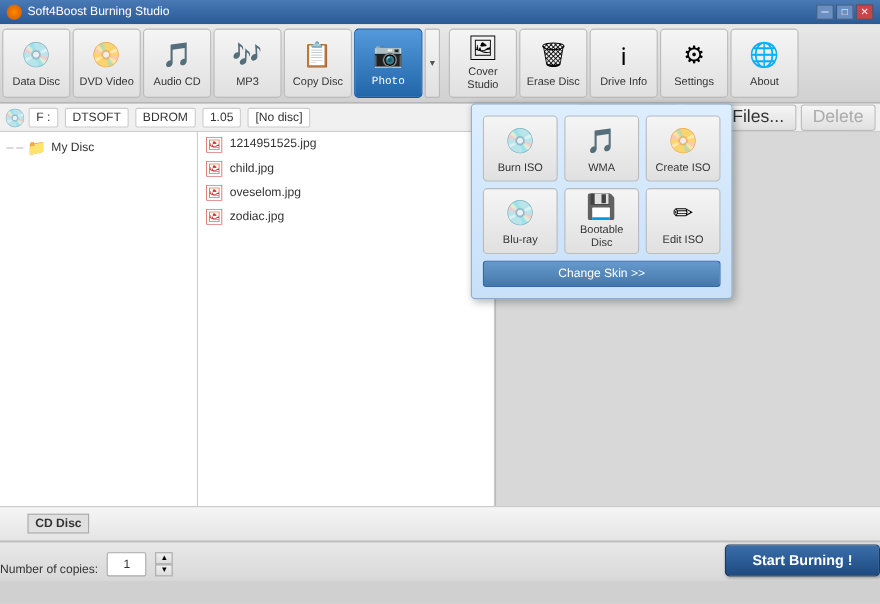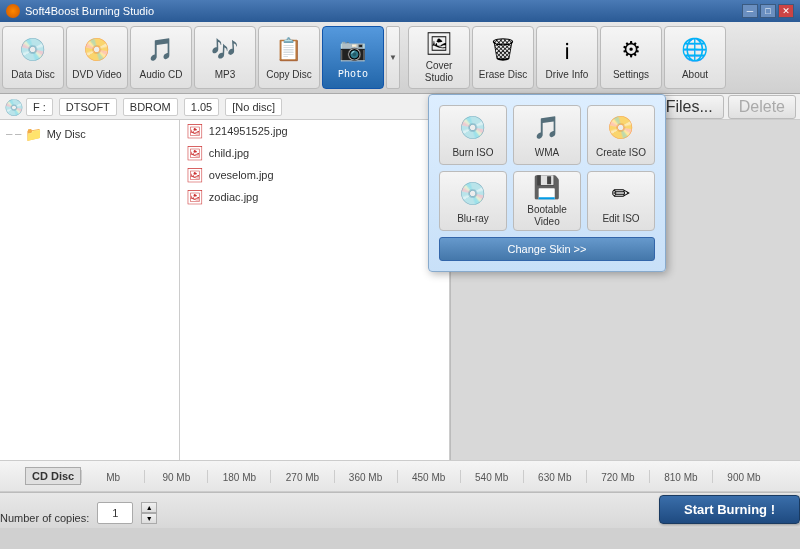--- a/index.html
+++ b/index.html
@@ -452,21 +452,21 @@
       <div class="dropdown-item">
     <div class="btn-icon">📀</div>
     <div class="btn-label">Create ISO</div>
   </div>
       <div class="dropdown-item">
     <div class="btn-icon">💿</div>
     <div class="btn-label">Blu-ray</div>
   </div>
       <div class="dropdown-item">
     <div class="btn-icon">💾</div>
-    <div class="btn-label">Bootable Video</div>
+    <div class="btn-label">Bootable Disc</div>
   </div>
       <div class="dropdown-item">
     <div class="btn-icon">✏</div>
     <div class="btn-label">Edit ISO</div>
   </div>
       <div class="change-skin-btn">Change Skin &gt;&gt;</div>
     </div>
 </div>
 
 <div id="drive-bar">
@@ -514,35 +514,20 @@
     <span class="file-icon">🖼</span>
     <span>zodiac.jpg</span>
   </div>
     </div>
 
   <div id="right-panel"></div>
 </div>
 
 <div id="disc-bar">
   <div class="disc-label">CD Disc</div>
-  <div class="disc-scale">
-    <div class="disc-scale-inner" id="scale-marks">
-        <div class="scale-mark">Mb</div>
-        <div class="scale-mark">90 Mb</div>
-        <div class="scale-mark">180 Mb</div>
-        <div class="scale-mark">270 Mb</div>
-        <div class="scale-mark">360 Mb</div>
-        <div class="scale-mark">450 Mb</div>
-        <div class="scale-mark">540 Mb</div>
-        <div class="scale-mark">630 Mb</div>
-        <div class="scale-mark">720 Mb</div>
-        <div class="scale-mark">810 Mb</div>
-        <div class="scale-mark">900 Mb</div>
-      </div>
-  </div>
 </div>
 
 <div id="bottom-bar">
   <span id="copies-label">Number of copies:</span>
   <input class="drive-field" id="copies-field" type="text" style="width: 36px; height: 22px; text-align: center; border: 1px solid rgb(170, 170, 170);" value="1">
   <div id="copies-spinner">
     <div class="spinner-btn">▲</div>
     <div class="spinner-btn">▼</div>
   </div>
   <button id="start-btn">Start Burning !</button>

